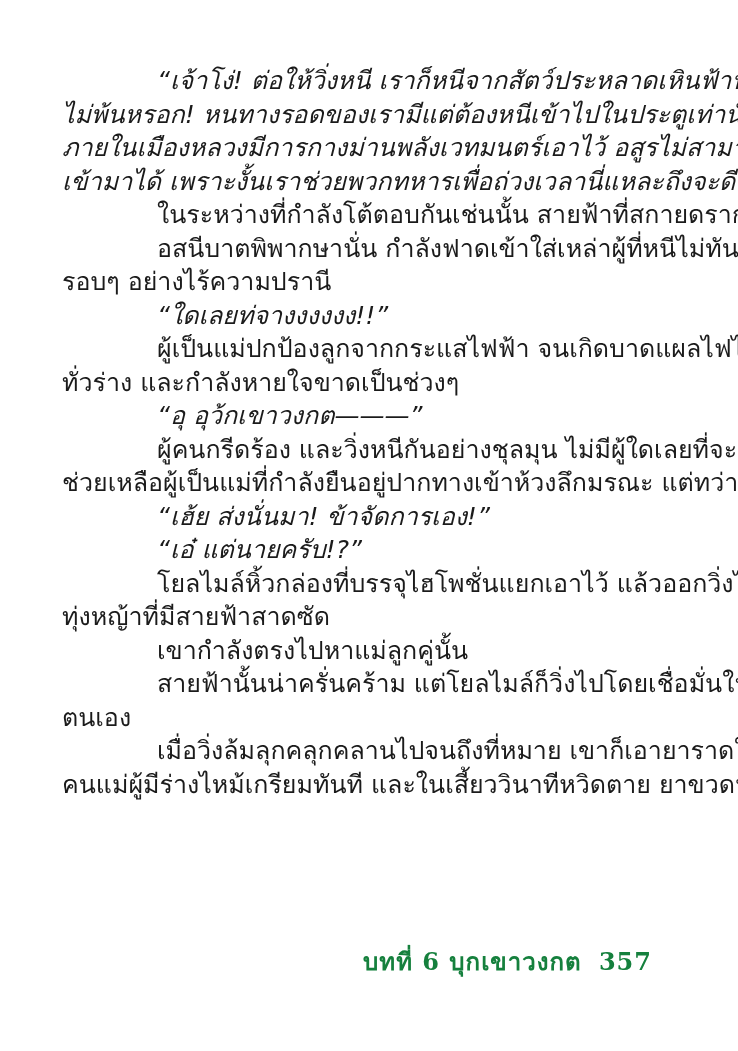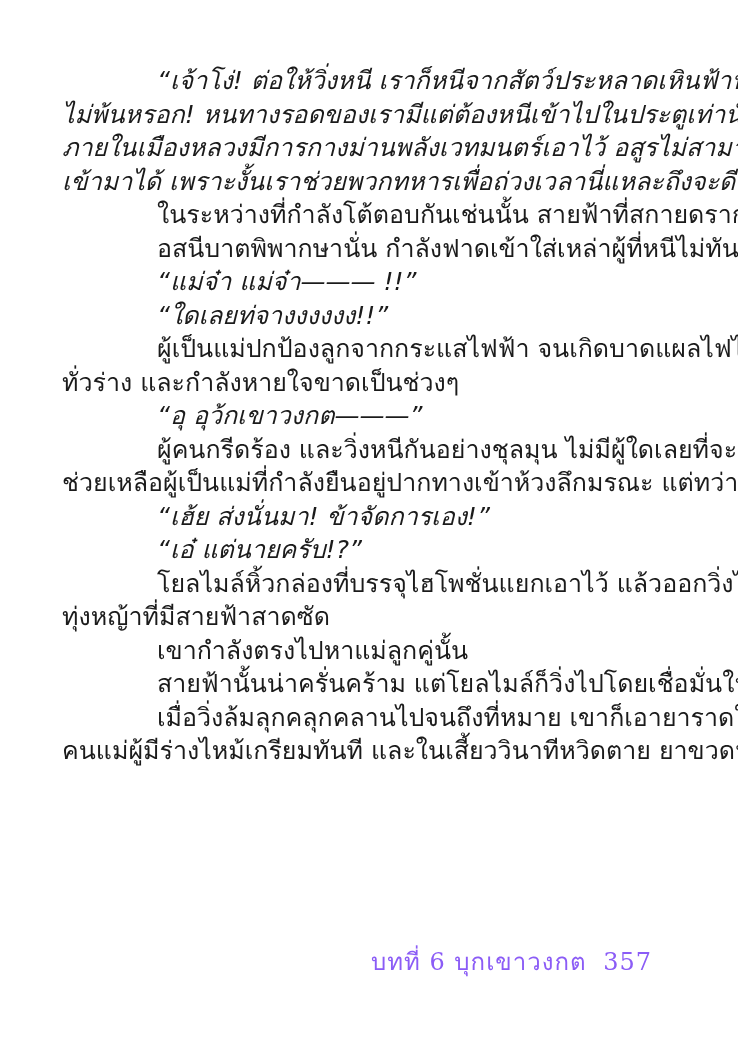--- a/index.html
+++ b/index.html
@@ -33,53 +33,54 @@
     padding-left: 95px;
   }
   .ita {
     font-style: italic;
   }
   .footer {
     position: absolute;
     right: 86px;
     top: 947px;
     font-family: "DejaVu Serif", serif;
-    font-weight: 400;
+    font-weight: 700;
     font-size: 24px;
     line-height: 30px;
-    color: #8b5cf6;
+    color: #15803d;
     letter-spacing: 1px;
   }
   .footer span { margin-left: 8px; }
   .footer span:first-child { margin-left: 0; }
 </style>
 </head>
 <body>
 
 <div class="page">
   <div class="textblock">
     <div class="ln ind ita">“เจ้าโง่!  ต่อให้วิ่งหนี  เราก็หนีจากสัตว์ประหลาดเหินฟ้านั่น</div>
     <div class="ln ita">ไม่พ้นหรอก!  หนทางรอดของเรามีแต่ต้องหนีเข้าไปในประตูเท่านั้นโว้ย!</div>
     <div class="ln ita">ภายในเมืองหลวงมีการกางม่านพลังเวทมนตร์เอาไว้  อสูรไม่สามารถบุก</div>
     <div class="ln ita">เข้ามาได้ เพราะงั้นเราช่วยพวกทหารเพื่อถ่วงเวลานี่แหละถึงจะดีที่สุด!”</div>
     <div class="ln ind">ในระหว่างที่กำลังโต้ตอบกันเช่นนั้น  สายฟ้าที่สกายดรากอน</div>
     <div class="ln ind">อสนีบาตพิพากษานั่น กำลังฟาดเข้าใส่เหล่าผู้ที่หนีไม่ทันบริเวณ</div>
-    <div class="ln ind ita">“แม่จ๋า แม่จ๋า——— !!”</div>
+    <div class="ln">รอบๆ อย่างไร้ความปรานี</div>
     <div class="ln ind ita">“ใดเลยท่จางงงงงง!!”</div>
     <div class="ln ind">ผู้เป็นแม่ปกป้องลูกจากกระแสไฟฟ้า  จนเกิดบาดแผลไฟไหม้</div>
     <div class="ln">ทั่วร่าง และกำลังหายใจขาดเป็นช่วงๆ</div>
     <div class="ln ind ita">“อุ อุว้กเขาวงกต———”</div>
     <div class="ln ind">ผู้คนกรีดร้อง และวิ่งหนีกันอย่างชุลมุน ไม่มีผู้ใดเลยที่จะยื่นมือ</div>
     <div class="ln">ช่วยเหลือผู้เป็นแม่ที่กำลังยืนอยู่ปากทางเข้าห้วงลึกมรณะ แต่ทว่า———</div>
     <div class="ln ind ita">“เฮ้ย ส่งนั่นมา! ข้าจัดการเอง!”</div>
     <div class="ln ind ita">“เอ๋ แต่นายครับ!?”</div>
     <div class="ln ind">โยลไมล์หิ้วกล่องที่บรรจุไฮโพชั่นแยกเอาไว้  แล้วออกวิ่งไปยัง</div>
     <div class="ln">ทุ่งหญ้าที่มีสายฟ้าสาดซัด</div>
     <div class="ln ind">เขากำลังตรงไปหาแม่ลูกคู่นั้น</div>
     <div class="ln ind">สายฟ้านั้นน่าครั่นคร้าม แต่โยลไมล์ก็วิ่งไปโดยเชื่อมั่นในโชคของ</div>
+    <div class="ln">ตนเอง</div>
     <div class="ln ind">เมื่อวิ่งล้มลุกคลุกคลานไปจนถึงที่หมาย  เขาก็เอายาราดใส่</div>
     <div class="ln">คนแม่ผู้มีร่างไหม้เกรียมทันที และในเสี้ยววินาทีหวิดตาย ยาขวดนั้นก็ต่อ</div>
   </div>
 
   <div class="footer">
     <span>บทที่ 6 บุกเขาวงกต</span>
     <span>357</span>
   </div>
 </div>
 

